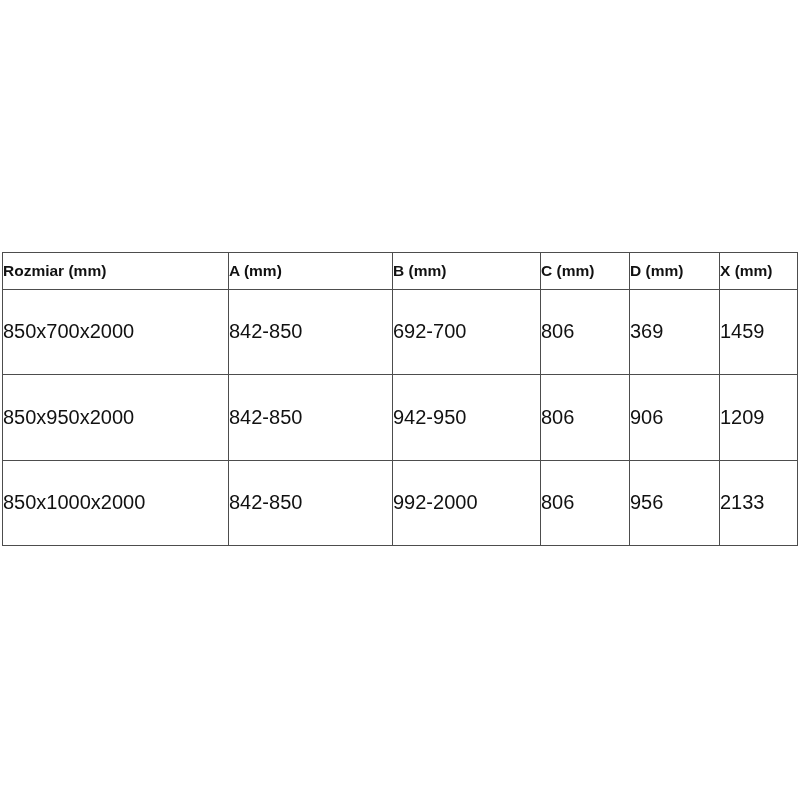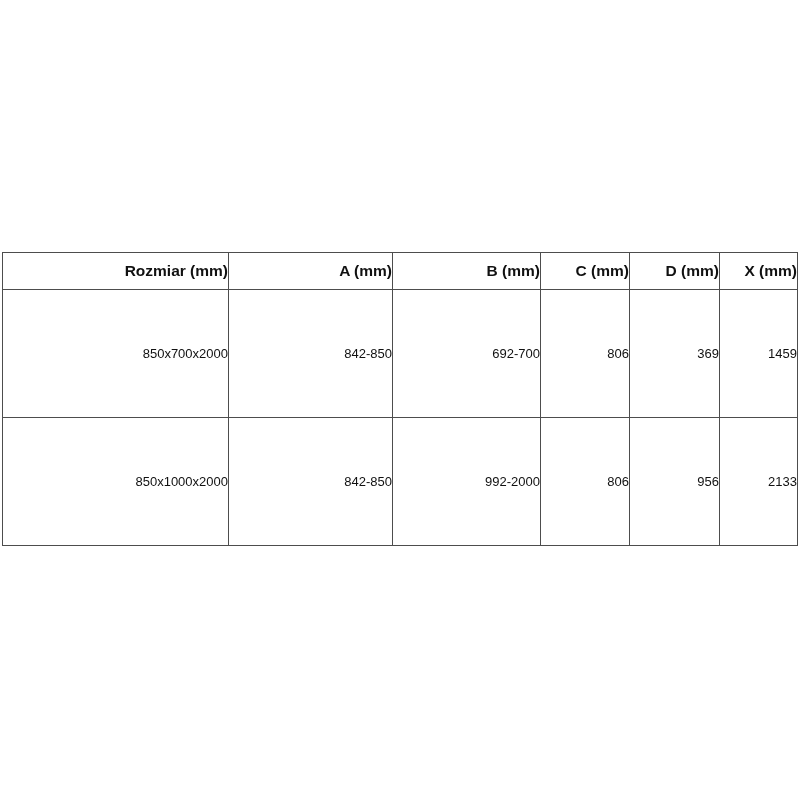--- a/index.html
+++ b/index.html
@@ -20,33 +20,33 @@
     top: 252px;
     left: 2px;
     width: 795px;
     height: 294px;
     border-collapse: collapse;
     table-layout: fixed;
   }
   .spec-table th,
   .spec-table td {
     border: 1px solid #4d4d4d;
-    text-align: right;
+    text-align: left;
     vertical-align: middle;
     padding: 0;
     color: #111111;
     white-space: nowrap;
     overflow: hidden;
   }
   .spec-table th {
     font-size: 15.5px;
     font-weight: bold;
   }
   .spec-table td {
-    font-size: 13px;
+    font-size: 20px;
     font-weight: normal;
   }
   .spec-table tr {
     height: 36.75px;
   }
   col.c-rozmiar { width: 226px; }
   col.c-a { width: 164px; }
   col.c-b { width: 148px; }
   col.c-c { width: 89px; }
   col.c-d { width: 90px; }
@@ -78,20 +78,28 @@
     <tbody>
       <tr>
         <td>850x700x2000</td>
         <td>842-850</td>
         <td>692-700</td>
         <td>806</td>
         <td>369</td>
         <td>1459</td>
       </tr>
       <tr>
+        <td>850x950x2000</td>
+        <td>842-850</td>
+        <td>942-950</td>
+        <td>806</td>
+        <td>906</td>
+        <td>1209</td>
+      </tr>
+      <tr>
         <td>850x1000x2000</td>
         <td>842-850</td>
         <td>992-2000</td>
         <td>806</td>
         <td>956</td>
         <td>2133</td>
       </tr>
     </tbody>
   </table>
 </div>

